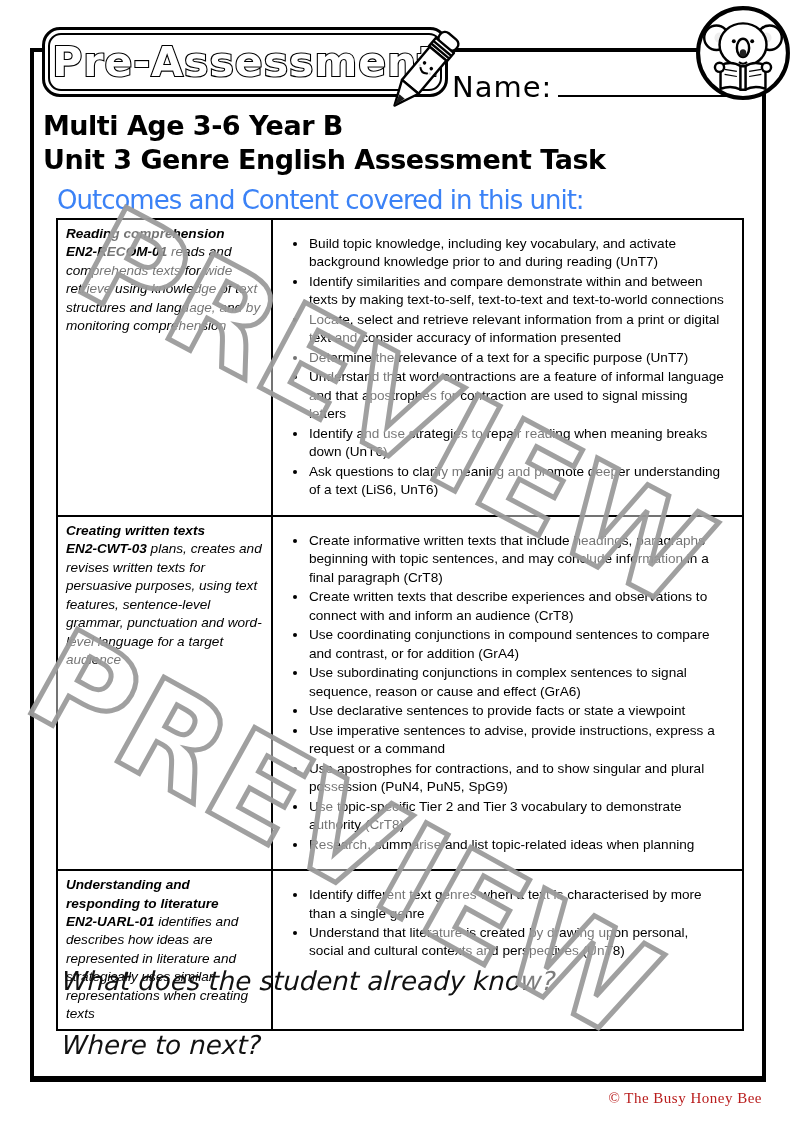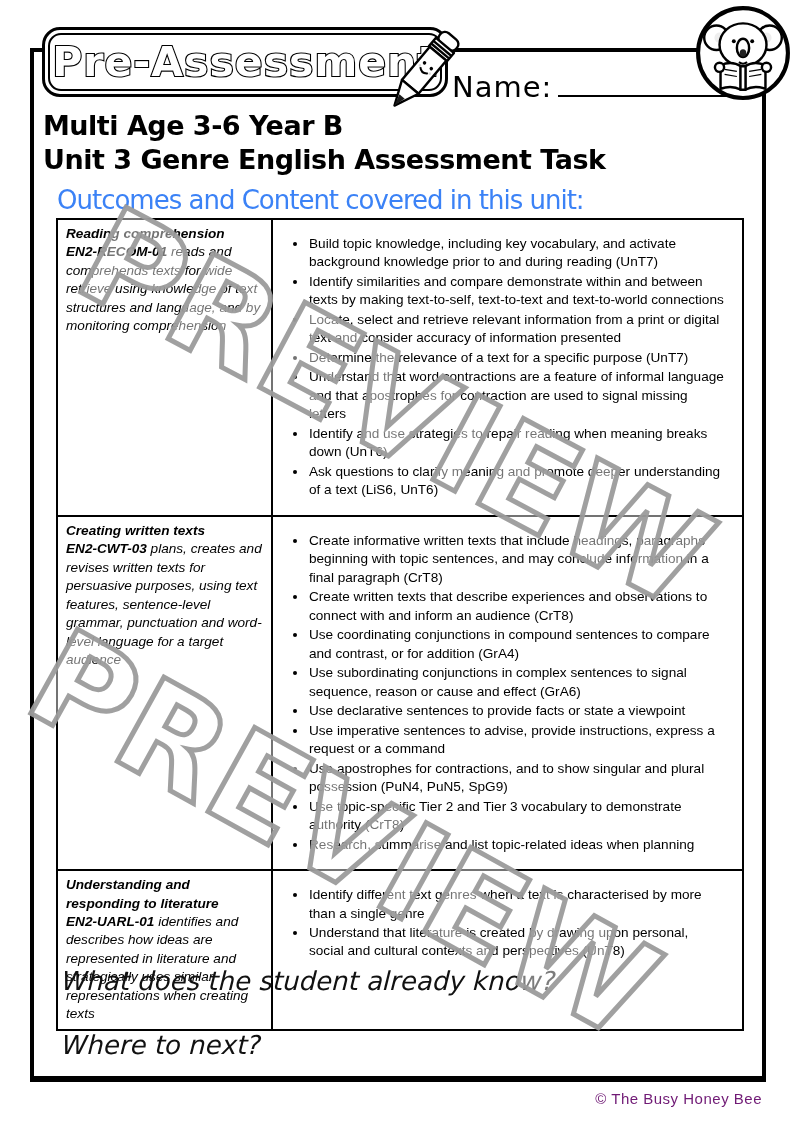--- a/index.html
+++ b/index.html
@@ -61,22 +61,22 @@
   #wm1{left:128px;top:178px;transform:rotate(28deg);}
   #wm2{left:80px;top:600px;transform:rotate(29deg);}
 
   
   .question{position:absolute;left:62px;font-family:"DejaVu Sans",sans-serif;font-style:italic;
     font-size:26px;letter-spacing:0;color:#111;z-index:1;transform:skewX(-3deg);}
   #q1{top:966px;}
   #q2{top:1030px;}
 
   
-  #footer{position:absolute;right:32px;top:1090px;font-family:Liberation Sans, sans-serif;
-    font-size:15px;letter-spacing:0.5px;color:#701a75;z-index:1;}
+  #footer{position:absolute;right:32px;top:1090px;font-family:Liberation Serif, serif;
+    font-size:15px;letter-spacing:0.5px;color:#b91c1c;z-index:1;}
 </style>
 </head>
 <body>
 
 <div class="border" id="border-top"></div>
 <div class="border" id="border-left"></div>
 <div class="border" id="border-right"></div>
 <div class="border" id="border-bottom"></div>
 
 <div class="banner-box">

